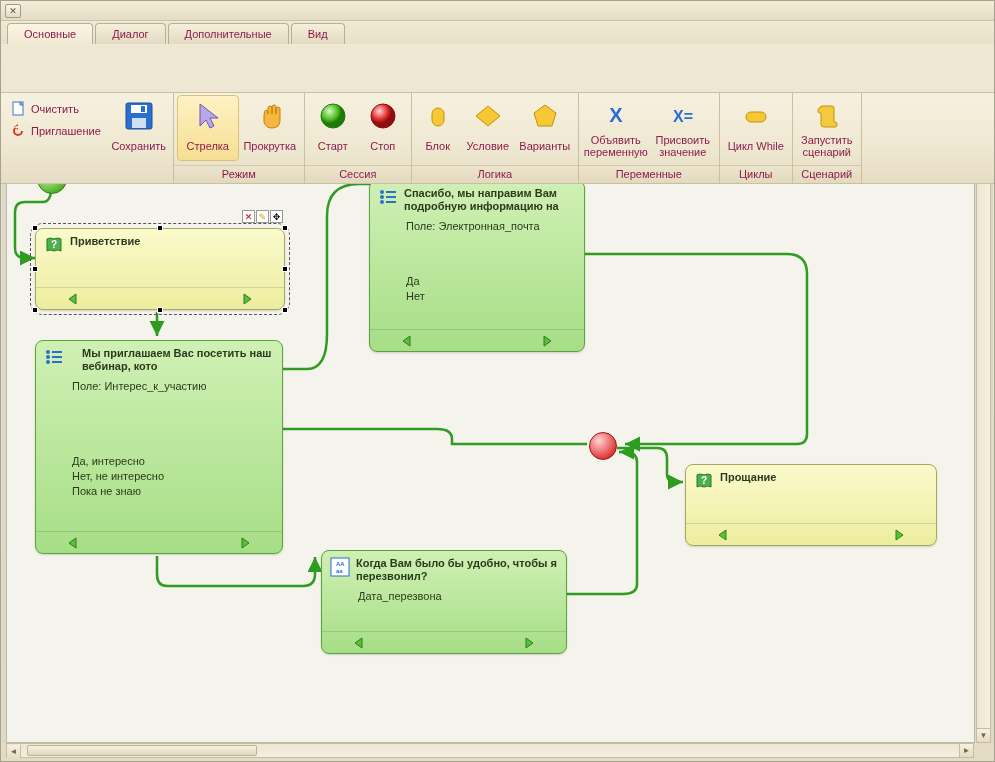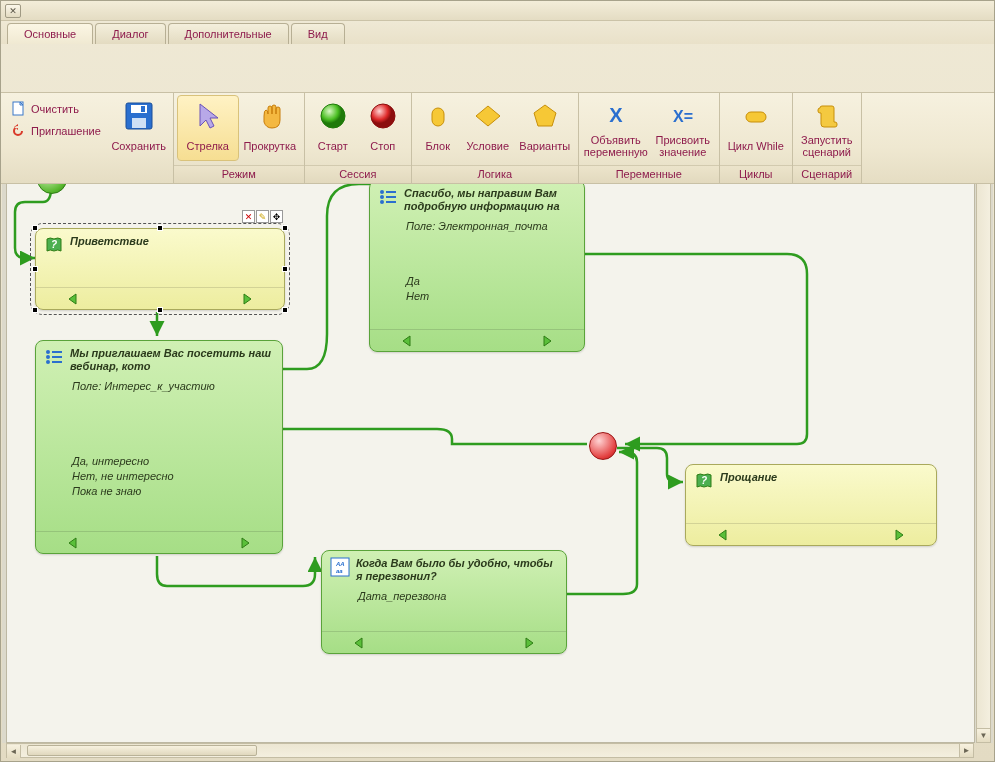--- a/index.html
+++ b/index.html
@@ -176,21 +176,20 @@
     position:absolute; top:1px; bottom:1px; left:20px; width:230px;
     background: linear-gradient(#f7f1df,#e0d8be);
     border:1px solid #b9b298; border-radius:2px;
   }
 
   
   .node {
     position: absolute;
     border-radius: 8px;
     box-shadow: 0 1px 2px rgba(0,0,0,0.15);
-    font-style: italic;
   }
   .node.yellow {
     background: linear-gradient(#fafacc, #eded9f);
     border: 1px solid #a9a95c;
   }
   .node.green {
     background: linear-gradient(#d0f0b4, #a6de86);
     border: 1px solid #5aa33a;
   }
   .node.selected {
@@ -520,21 +519,21 @@
                 <g fill="#2a6fcf">
                   <circle cx="4" cy="5" r="2"></circle>
                   <circle cx="4" cy="10" r="2"></circle>
                   <circle cx="4" cy="15" r="2"></circle>
                   <rect x="8" y="4" width="10" height="2"></rect>
                   <rect x="8" y="9" width="10" height="2"></rect>
                   <rect x="8" y="14" width="10" height="2"></rect>
                 </g>
               </svg>
           </span>
-          <span style="line-height:13px;">Мы приглашаем Вас посетить наш вебинар, кото</span>
+          <span style="line-height:13px;margin-left:12px;">Мы приглашаем Вас посетить наш вебинар, кото</span>
         </div>
         <div class="node-body">
           <div>Поле: Интерес_к_участию</div>
           <div style="height:60px;"></div>
           <div>Да, интересно</div>
           <div>Нет, не интересно</div>
           <div>Пока не знаю</div>
         </div>
         <div class="node-footer">
           <span class="nav-arrow">

